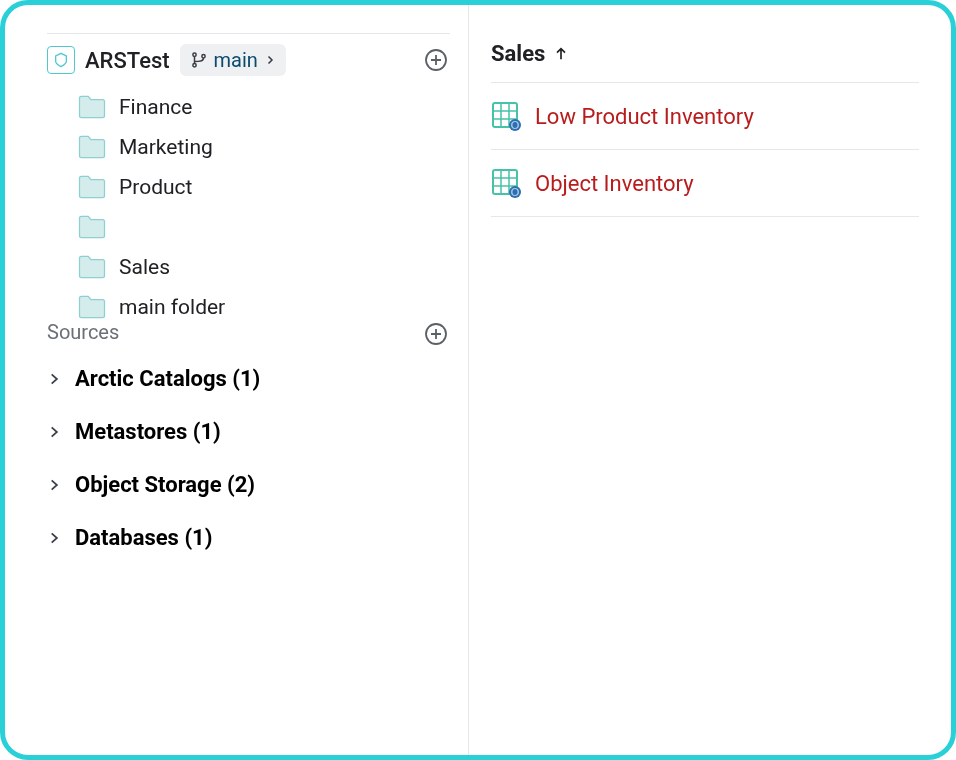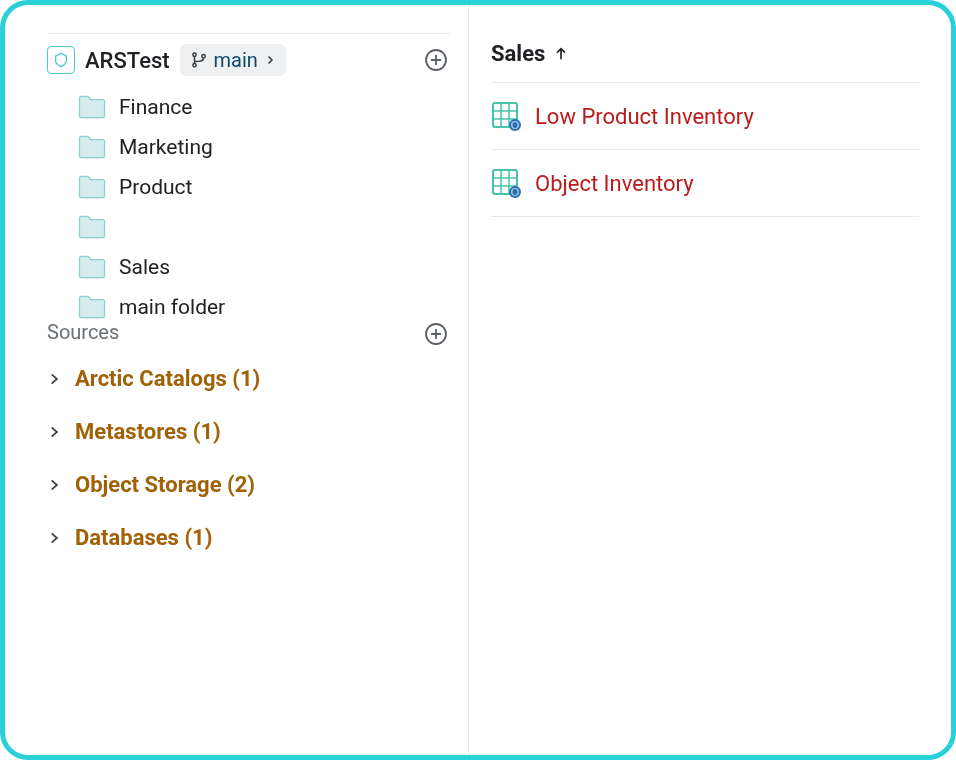--- a/index.html
+++ b/index.html
@@ -98,21 +98,21 @@
     display:flex;
     flex-direction:column;
     gap: 28px;
   }
   .source-row {
     display:flex;
     align-items:center;
     gap: 14px;
     font-size: 22px;
     font-weight: 700;
-    color:#a16207;
+    color:#000000;
     cursor:pointer;
   }
   .chev {
     width:14px; height:14px;
     color:#3a4049;
   }
   .name-header {
     display:flex;
     align-items:center;
     gap:8px;

